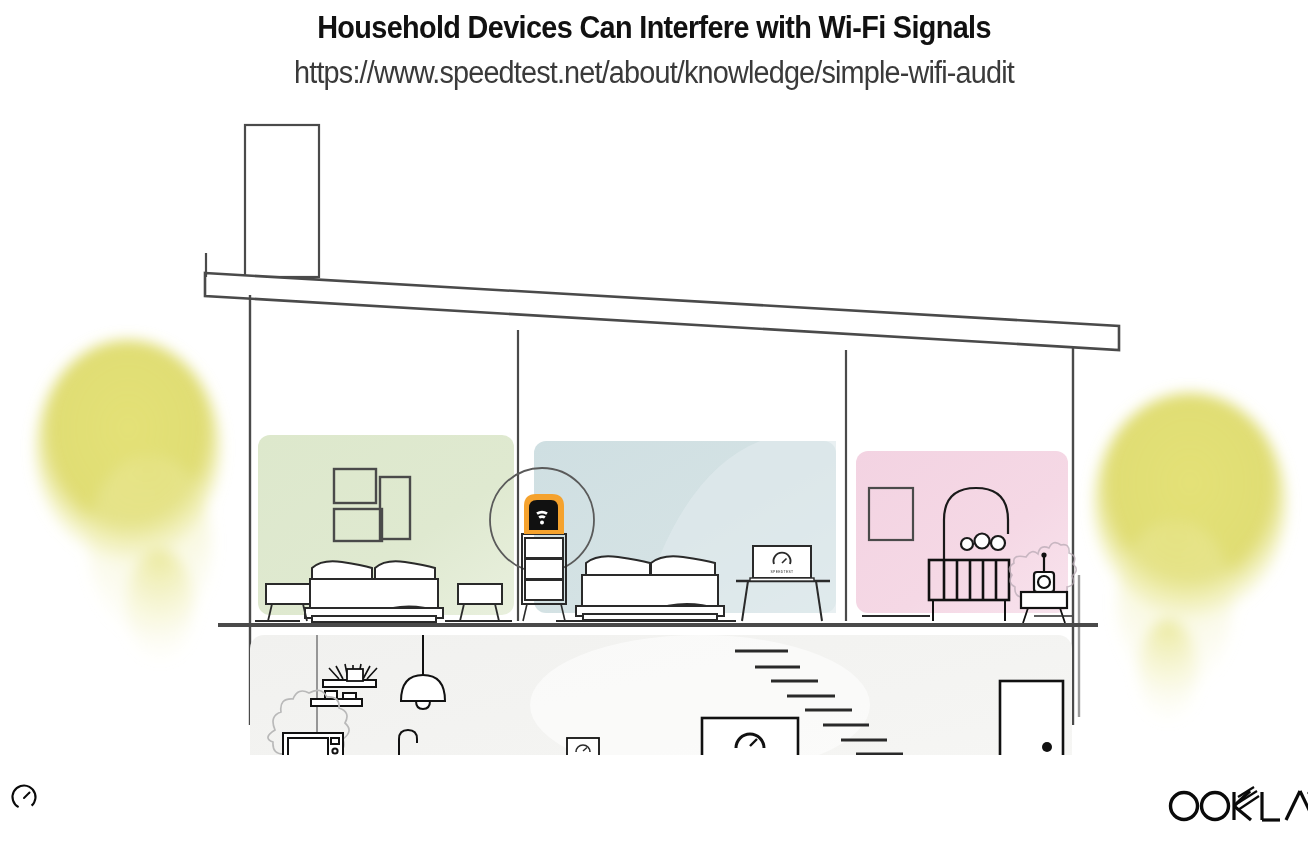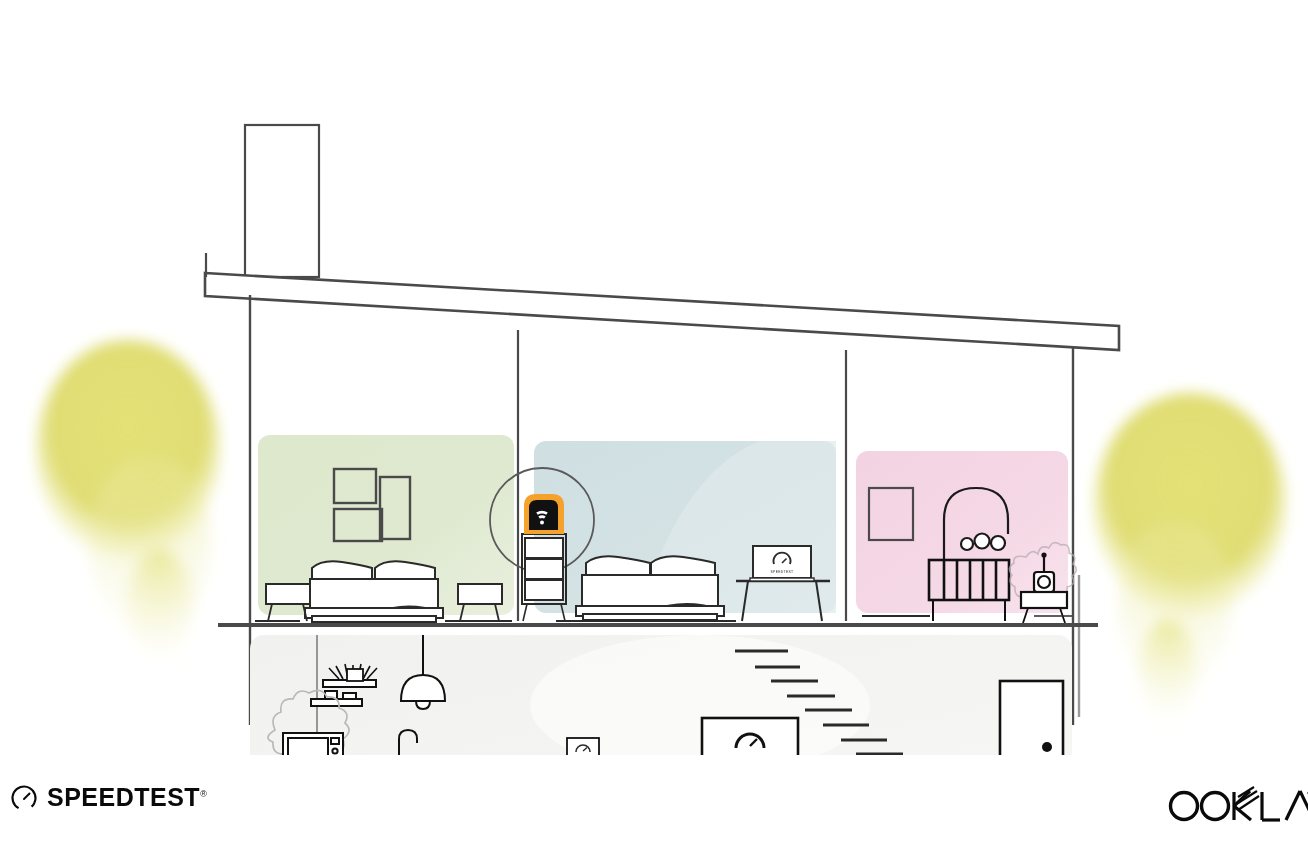--- a/index.html
+++ b/index.html
@@ -57,20 +57,24 @@
   .ookla-logo{
     position:absolute;right:-4px;top:24px;
     display:flex;align-items:center;
   }
 </style>
 </head>
 <body>
 
 <div class="page">
 
+  <div class="header">
+    <h1 class="title">Household Devices Can Interfere with Wi-Fi Signals</h1>
+    <div class="subtitle">https://www.speedtest.net/about/knowledge/simple-wifi-audit</div>
+  </div>
 
   <div class="illo">
     <svg width="1308" height="650" viewBox="0 0 1308 650" xmlns="http://www.w3.org/2000/svg">
       <defs>
 
         <radialGradient id="treeG" cx="50%" cy="40%" r="60%">
           <stop offset="0%" stop-color="#e3e070" stop-opacity="0.95"></stop>
           <stop offset="70%" stop-color="#dcd964" stop-opacity="0.9"></stop>
           <stop offset="100%" stop-color="#eceb9c" stop-opacity="0.15"></stop>
         </radialGradient>
@@ -400,21 +404,20 @@
       </g>
     </svg>
   </div>
 
   <div class="footer">
     <div class="speedtest-logo">
       <svg width="28" height="28" viewBox="0 0 28 28">
         <circle cx="14" cy="14" r="11.5" fill="none" stroke="#0a0a0a" stroke-width="2.1" stroke-dasharray="58 14" transform="rotate(118 14 14)"></circle>
         <line x1="14" y1="15" x2="19.5" y2="9.5" stroke="#0a0a0a" stroke-width="2" stroke-linecap="round"></line>
       </svg>
-      <span class="speedtest-word"><span>SPEEDTEST</span><sup>®</sup></span>
     </div>
 
     <div class="ookla-logo">
       <svg width="150" height="42" viewBox="0 0 150 42">
 
         <circle cx="22" cy="21" r="13.5" fill="none" stroke="#0a0a0a" stroke-width="3.4"></circle>
 
         <circle cx="53" cy="21" r="13.5" fill="none" stroke="#0a0a0a" stroke-width="3.4"></circle>
 
         <g stroke="#0a0a0a" stroke-width="3.2" fill="none">

